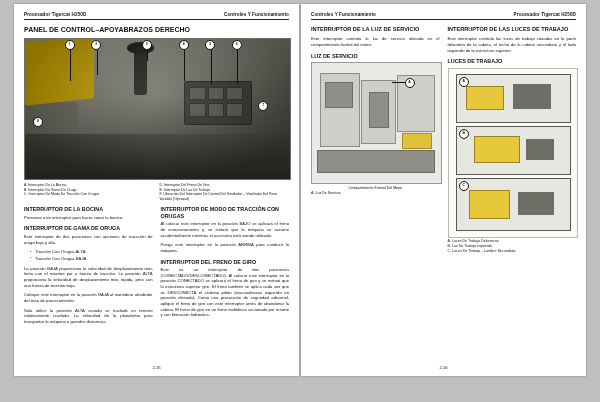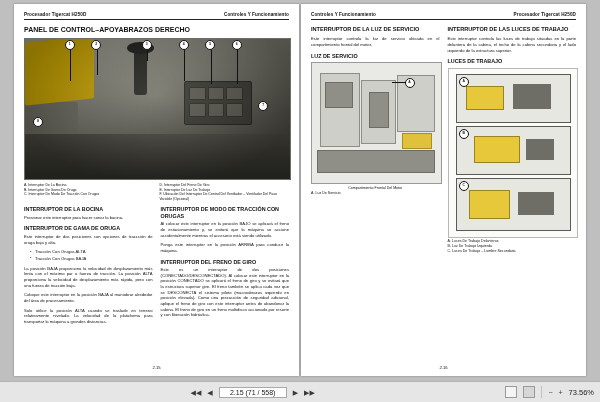--- a/index.html
+++ b/index.html
@@ -205,30 +205,13 @@
           <div class="figsub">A.  Luces De Trabajo Delanteras</div>
           <div class="figsub">B.  Luz De Trabajo Izquierda</div>
           <div class="figsub">C.  Luces De Trabajo – Lumbre Secundaria</div>
         </div>
       </div>
 
       <div class="pagenum">2.16</div>
     </div>
   </div>
 
-  <div class="toolbar">
-    <div class="tb-left">
-      <span class="tb-btn">◀◀</span>
-      <span class="tb-btn">◀</span>
-      <span class="pagebox">2.15 (71 / 558)</span>
-      <span class="tb-btn">▶</span>
-      <span class="tb-btn">▶▶</span>
-    </div>
-    <div class="tb-right">
-      <span class="sqbtn"></span>
-      <span class="sqbtn sel"></span>
-      <span class="tb-sep"></span>
-      <span class="tb-btn">−</span>
-      <span class="tb-btn">+</span>
-      <span class="zoom">73.56%</span>
-    </div>
-  </div>
 </div>
 
 </body></html>

